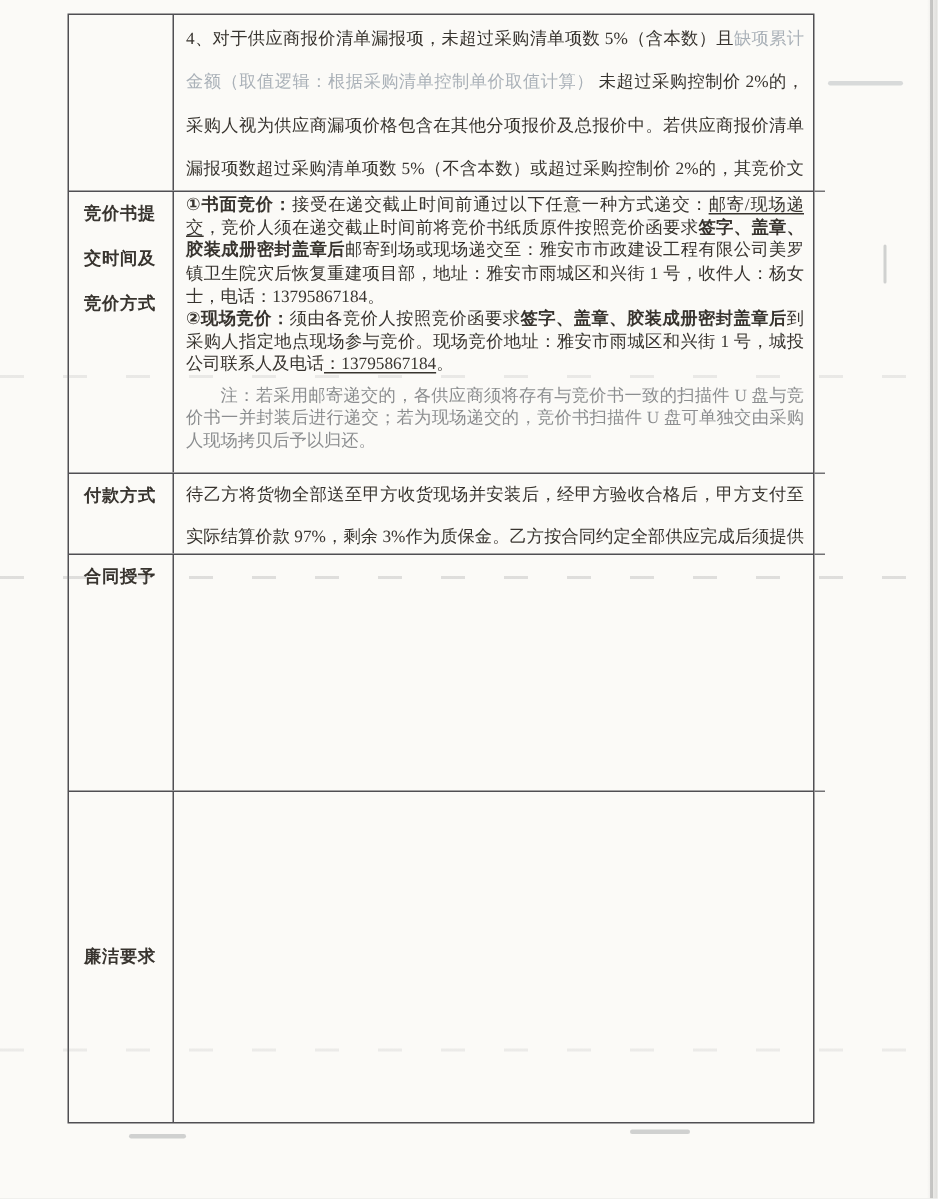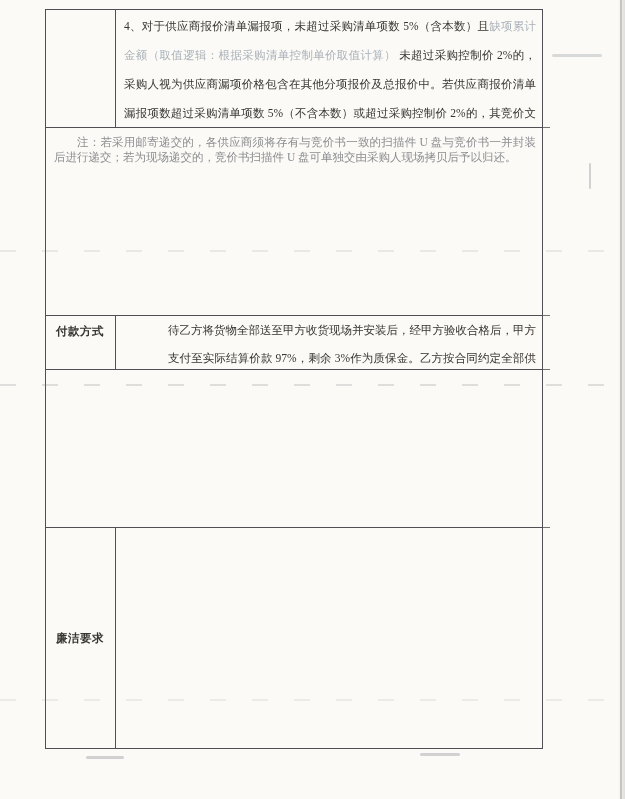--- a/index.html
+++ b/index.html
@@ -16,21 +16,21 @@
     font-family:"Liberation Serif","DejaVu Serif",serif;color:var(--text);
   }
   
   .tbl{
     position:absolute;left:45px;top:9px;width:498px;height:740px;
     box-sizing:border-box;border:1.4px solid var(--border);
     display:flex;flex-direction:column;background:transparent;
   }
   .trow{display:flex;box-sizing:border-box;border-bottom:1px solid var(--border);overflow:hidden;}
   .trow:last-child{border-bottom:none;}
-  .r0{height:118px;} .r1{height:188px;} .r2{height:54px;gap:44px;} .r3{height:158px;} .r4{flex:1;}
+  .r0{height:118px;} .r1{height:188px;} .r2{height:54px;} .r3{height:158px;} .r4{flex:1;}
   .lcell{
     width:70px;flex:0 0 70px;box-sizing:border-box;
     border-right:1px solid var(--border);
     padding:0 0 0 10px;font-size:11.5px;line-height:30px;
     font-weight:600;letter-spacing:.5px;overflow:hidden;
   }
   .lcell.center{display:flex;align-items:center;text-align:center;}
   .ccell{flex:1;box-sizing:border-box;padding:0 6px 0 8px;overflow:hidden;}
   .para{margin:0;text-align:justify;font-size:11.5px;}
   .r0 .para{line-height:29px;}
@@ -73,31 +73,35 @@
 
 <div class="page">
   <div class="tbl" id="tbl">
       <div class="trow r0">
         <div class="lcell"><span class="label-text"></span></div>
         <div class="ccell">
           <p class="para"><span>4、对于供应商报价清单漏报项，未超过采购清单项数 5%（含本数）且</span><span class="f ">缺项累计金额（取值逻辑：根据采购清单控制单价取值计算）</span><span> 未超过采购控制价 2%的，采购人视为供应商漏项价格包含在其他分项报价及总报价中。若供应商报价清单漏报项数超过采购清单项数 5%（不含本数）或超过采购控制价 2%的，其竞价文件无效。</span></p>
         </div>
       </div>
       <div class="trow r1">
+        <div class="lcell"><span class="label-text">竞价书提交时间及竞价方式</span></div>
         <div class="ccell">
+          <p class="para"><span class="b ">①书面竞价：</span><span>接受在递交截止时间前通过以下任意一种方式递交：</span><span class="u ">邮寄/现场递交</span><span>，竞价人须在递交截止时间前将竞价书纸质原件按照竞价函要求</span><span class="b ">签字、盖章、胶装成册密封盖章后</span><span>邮寄到场或现场递交至：雅安市市政建设工程有限公司美罗镇卫生院灾后恢复重建项目部，地址：雅安市雨城区和兴街 1 号，收件人：杨女士，电话：13795867184。</span></p>
+          <p class="para"><span class="b ">②现场竞价：</span><span>须由各竞价人按照竞价函要求</span><span class="b ">签字、盖章、胶装成册密封盖章后</span><span>到采购人指定地点现场参与竞价。现场竞价地址：雅安市雨城区和兴街 1 号，城投公司联系人及电话</span><span class="u ">：13795867184</span><span>。</span></p>
           <p class="para note"><span>注：若采用邮寄递交的，各供应商须将存有与竞价书一致的扫描件 U 盘与竞价书一并封装后进行递交；若为现场递交的，竞价书扫描件 U 盘可单独交由采购人现场拷贝后予以归还。</span></p>
         </div>
       </div>
       <div class="trow r2">
         <div class="lcell"><span class="label-text">付款方式</span></div>
         <div class="ccell">
           <p class="para"><span>待乙方将货物全部送至甲方收货现场并安装后，经甲方验收合格后，甲方支付至实际结算价款 97%，剩余 3%作为质保金。乙方按合同约定全部供应完成后须提供封账协议。</span></p>
         </div>
       </div>
       <div class="trow r3">
+        <div class="lcell"><span class="label-text">合同授予</span></div>
       </div>
       <div class="trow r4">
         <div class="lcell center">
           <span class="label-text">廉洁要求</span>
         </div>
         <div class="ccell">
         </div>
       </div>
     </div>
 

